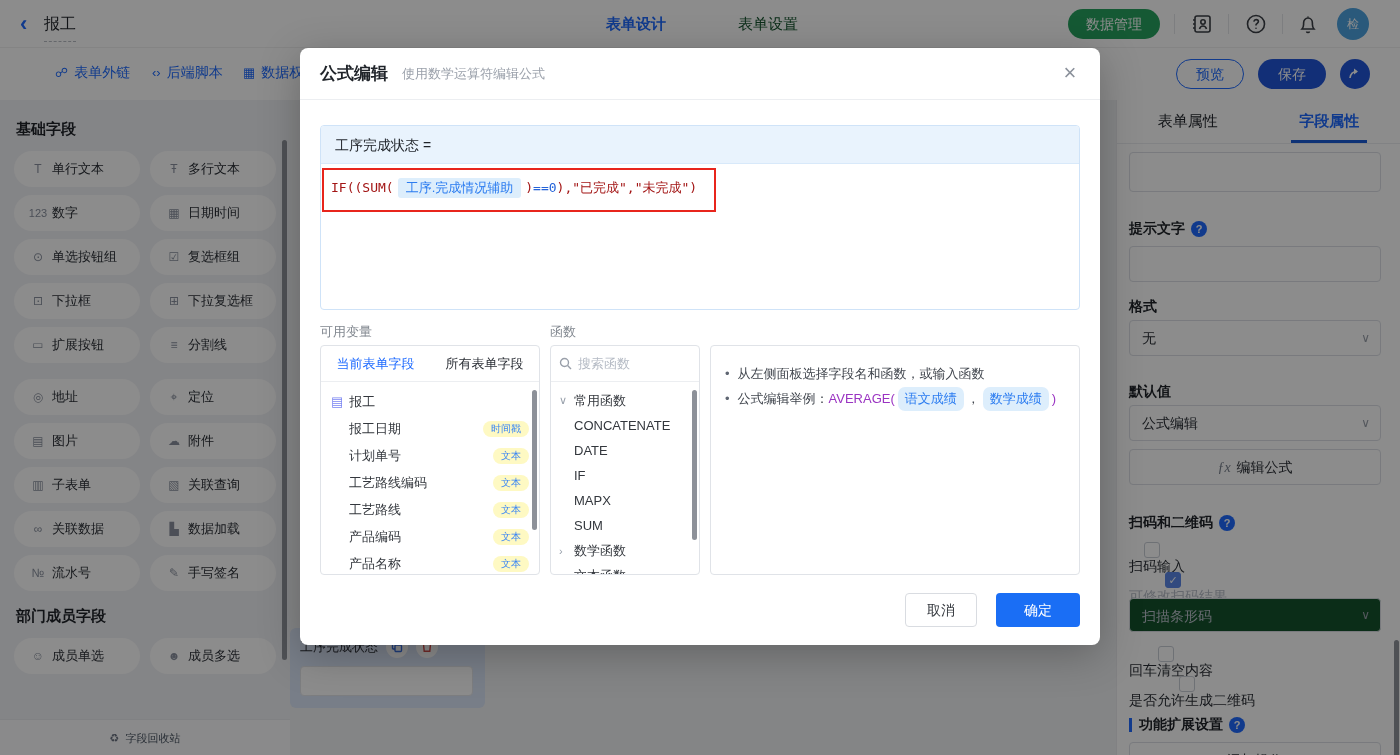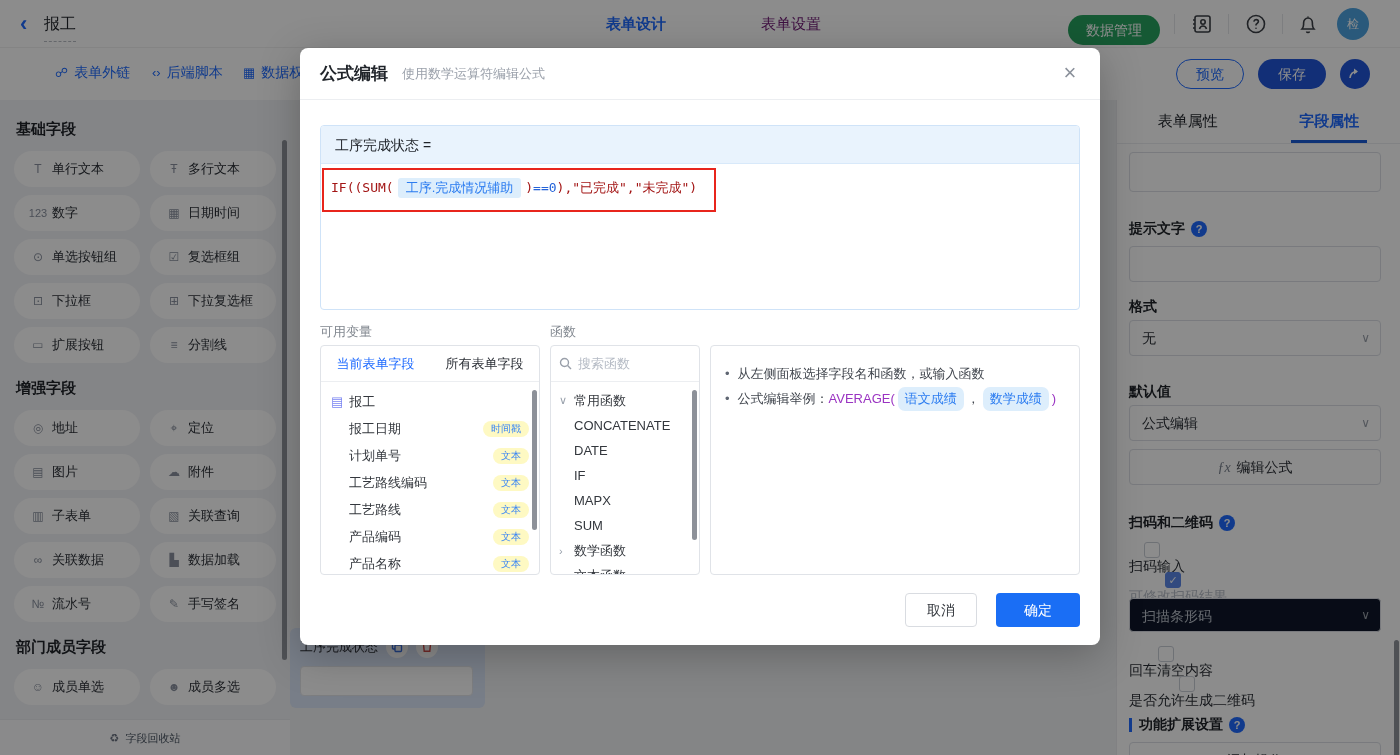--- a/index.html
+++ b/index.html
@@ -5,22 +5,22 @@
   * { margin:0; padding:0; box-sizing:border-box; }
   html,body { width:1400px; height:755px; overflow:hidden; }
   body { font-family:"Liberation Sans","DejaVu Sans",sans-serif; color:#1f2329; background:#f1f2f5; position:relative; }
 
   
   #topbar { position:absolute; left:0; top:0; width:1400px; height:48px; background:#fff; border-bottom:1px solid #f0f0f0; z-index:1; }
   .back-chevron { position:absolute; left:20px; top:11px; font-size:22px; color:#1f6bff; font-weight:bold; cursor:pointer; }
   .doc-title { position:absolute; left:44px; top:14px; font-size:16px; color:#1f2329; border-bottom:1px dashed #b8bcc4; padding-bottom:6px; }
   .top-tab { position:absolute; top:15px; font-size:15px; cursor:pointer; }
   .top-tab.design { left:606px; color:#1f6bff; font-weight:bold; }
-  .top-tab.settings { left:761px; color:#701a75;font-family:Liberation Mono, monospace; }
-  .pill-green { position:absolute; left:1068px; top:15px; width:92px; height:30px; border-radius:15px; background:#27a35f; color:#fff; font-size:14px; text-align:center; line-height:30px; cursor:pointer; }
+  .top-tab.settings { left:738px; color:#14532d;font-family:Liberation Mono, monospace; }
+  .pill-green { position:absolute; left:1068px; top:9px; width:92px; height:30px; border-radius:15px; background:#27a35f; color:#fff; font-size:14px; text-align:center; line-height:30px; cursor:pointer; }
   .tb-divider { position:absolute; top:14px; width:1px; height:20px; background:#e4e6ea; }
   .tb-icon { position:absolute; top:12px; width:24px; height:24px; color:#3b3f45; cursor:pointer; }
   .avatar { position:absolute; left:1337px; top:8px; width:32px; height:32px; border-radius:50%; background:#4da3e0; color:#fff; font-size:12px; text-align:center; line-height:32px; cursor:pointer; }
 
   
   #toolbar { position:absolute; left:0; top:48px; width:1400px; height:52px; background:#fff; z-index:1; }
   .tool-link { position:absolute; top:16px; font-size:14px; color:#1f6bff; cursor:pointer; white-space:nowrap; }
   .tool-link .li-icon { margin-right:6px; font-size:13px; }
   .btn-preview { position:absolute; left:1176px; top:11px; width:68px; height:30px; border:1px solid #1f6bff; border-radius:15px; background:#fff; color:#1f6bff; font-size:14px; text-align:center; line-height:28px; cursor:pointer; }
   .btn-save { position:absolute; left:1258px; top:11px; width:68px; height:30px; border-radius:15px; background:#2156d9; color:#fff; font-size:14px; text-align:center; line-height:30px; cursor:pointer; }
@@ -51,21 +51,21 @@
   #right-sidebar { position:absolute; left:1116px; top:100px; width:284px; bottom:0; background:#fff; border-left:1px solid #ececee; z-index:1; }
   .rs-tabs { position:absolute; left:0; top:0; width:100%; height:44px; border-bottom:1px solid #ebedf0; display:flex; }
   .rs-tab { flex:1; text-align:center; font-size:15px; line-height:42px; color:#1f2329; cursor:pointer; }
   .rs-tab.active { color:#1f6bff; font-weight:bold; position:relative; }
   .rs-tab.active::after { content:""; position:absolute; left:50%; margin-left:-38px; bottom:0; width:76px; height:3px; background:#1a5cd7; }
   .rs-label { position:absolute; left:12px; font-size:14px; font-weight:bold; color:#1f2329; display:flex; align-items:center; }
   .q-badge { display:inline-block; width:16px; height:16px; border-radius:50%; background:#1f6bff; color:#fff; font-size:11px; font-weight:bold; text-align:center; line-height:16px; margin-left:6px; }
   .rs-box { position:absolute; left:12px; width:252px; background:#fff; border:1px solid #dcdfe6; border-radius:4px; }
   .rs-select { position:absolute; left:12px; width:252px; height:36px; border:1px solid #dcdfe6; border-radius:4px; font-size:14px; color:#2b2f36; line-height:34px; padding-left:12px; cursor:pointer; background:#fff; }
   .rs-select .chev { position:absolute; right:10px; top:0; color:#9aa0aa; font-size:12px; }
-  .rs-select.disabled { color:#bcc2cc; background:#0f172a; cursor:default; }
+  .rs-select.disabled { color:#bcc2cc; background:#14532d; cursor:default; }
   .rs-cb { position:absolute; left:12px; display:flex; align-items:center; font-size:14px; color:#2b2f36; cursor:pointer;flex-direction:column; }
   .cb-box { width:16px; height:16px; border:1px solid #c9ced6; border-radius:3px; background:#fff; margin-right:10px; flex:none; text-align:center; line-height:15px; font-size:11px; color:#fff; }
   .cb-box.checked { background:#5b87e8; border-color:#5b87e8; }
   .rs-cb.disabled { color:#b6bcc6; cursor:default; }
   .rs-btn { position:absolute; left:12px; width:252px; height:36px; border:1px solid #dcdfe6; border-radius:4px; background:#fff; font-size:14px; color:#2b2f36; text-align:center; line-height:34px; cursor:pointer; }
   .fx { font-style:italic; color:#7a828e; margin-right:6px; font-family:"Liberation Serif",serif; }
   .sec-bar { display:inline-block; width:3px; height:14px; background:#1f6bff; margin-right:7px; }
   #rs-scrollthumb { position:absolute; right:1px; top:540px; width:5px; height:200px; border-radius:3px; background:#90949b; }
 
   
@@ -210,21 +210,20 @@
     <div class="fld-pill">
         <span class="fi">▭</span>
         <span>扩展按钮</span>
       </div>
     <div class="fld-pill">
         <span class="fi">≡</span>
         <span>分割线</span>
       </div>
   </div>
 
-  <div class="fld-section-title">增强字段</div>
   <div class="fld-grid">
     <div class="fld-pill">
         <span class="fi">◎</span>
         <span>地址</span>
       </div>
     <div class="fld-pill">
         <span class="fi">⌖</span>
         <span>定位</span>
       </div>
     <div class="fld-pill">

